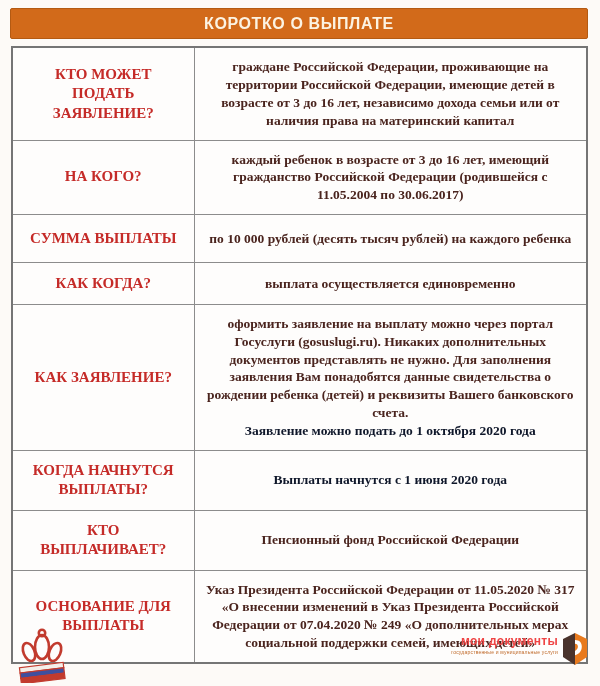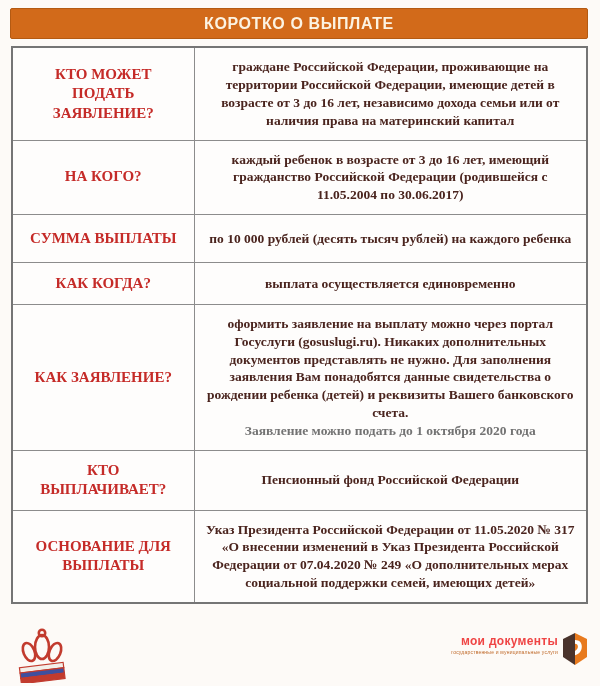--- a/index.html
+++ b/index.html
@@ -37,21 +37,21 @@
   td.q {
     width:182px;
     color:#c52b28;
     font-weight:bold; font-size:15px; line-height:1.3;
   }
   td.a {
     color:#4a241e;
     font-weight:bold; font-size:13.5px; line-height:1.32;
   }
   .ans-main, .ans-red { display:block; }
-  .ans-red { color:#737373;font-family:Liberation Serif, serif; }
+  .ans-red { color:#0f172a;font-family:Liberation Serif, serif; }
   .ans-main:empty, .ans-red:empty { display:none; }
   tr.r1{height:93px;} tr.r2{height:52px;} tr.r3{height:48px;} tr.r4{height:42px;}
   tr.r5{height:137px;} tr.r6{height:47px;} tr.r7{height:43px;} tr.r8{height:89px;}
   
   .pfr {
     position:absolute; left:16px; top:627px; width:52px; height:56px;
   }
   .mfc {
     position:absolute; right:12px; top:632px;
     display:flex; align-items:flex-start;
@@ -106,20 +106,27 @@
 
     </td>
   </tr>
   <tr class="r5">
     <td class="q">КАК ЗАЯВЛЕНИЕ?</td>
     <td class="a">
       <span class="ans-main">оформить заявление на выплату можно через портал Госуслуги (gosuslugi.ru). Никаких дополнительных документов представлять не нужно. Для заполнения заявления Вам понадобятся данные свидетельства о рождении ребенка (детей) и реквизиты Вашего банковского счета.</span>
       <span class="ans-red">Заявление можно подать до 1 октября 2020 года</span>
     </td>
   </tr>
+  <tr class="r6">
+    <td class="q">КОГДА НАЧНУТСЯ ВЫПЛАТЫ?</td>
+    <td class="a">
+
+      <span class="ans-red">Выплаты начнутся с 1 июня 2020 года</span>
+    </td>
+  </tr>
   <tr class="r7">
     <td class="q">КТО ВЫПЛАЧИВАЕТ?</td>
     <td class="a">
       <span class="ans-main">Пенсионный фонд Российской Федерации</span>
 
     </td>
   </tr>
   <tr class="r8">
     <td class="q">ОСНОВАНИЕ ДЛЯ ВЫПЛАТЫ</td>
     <td class="a">

